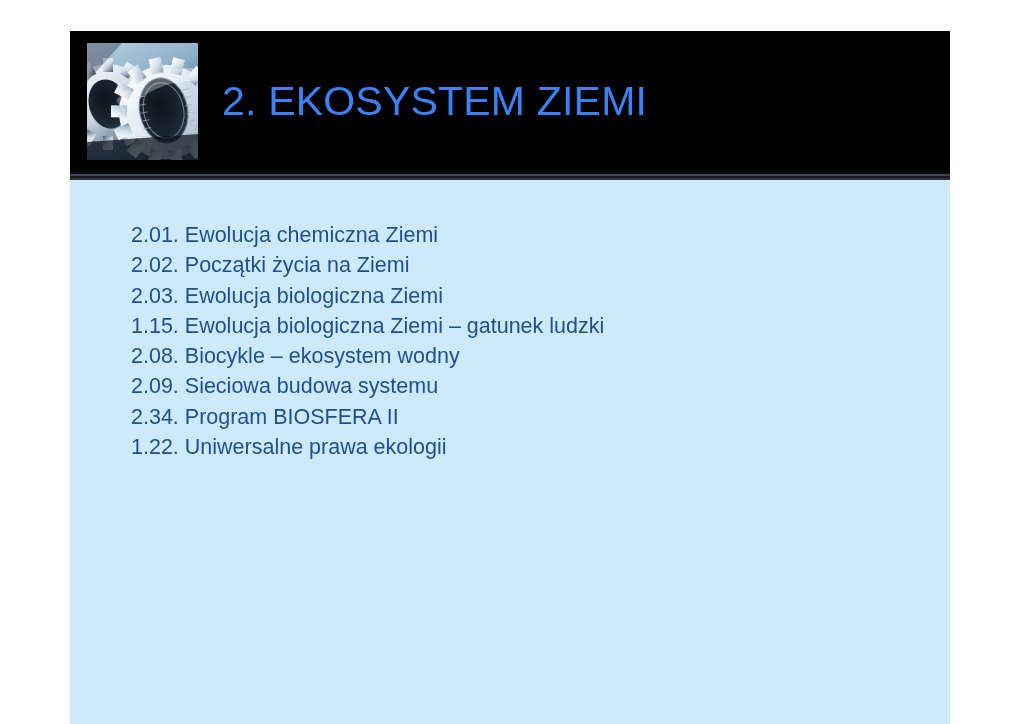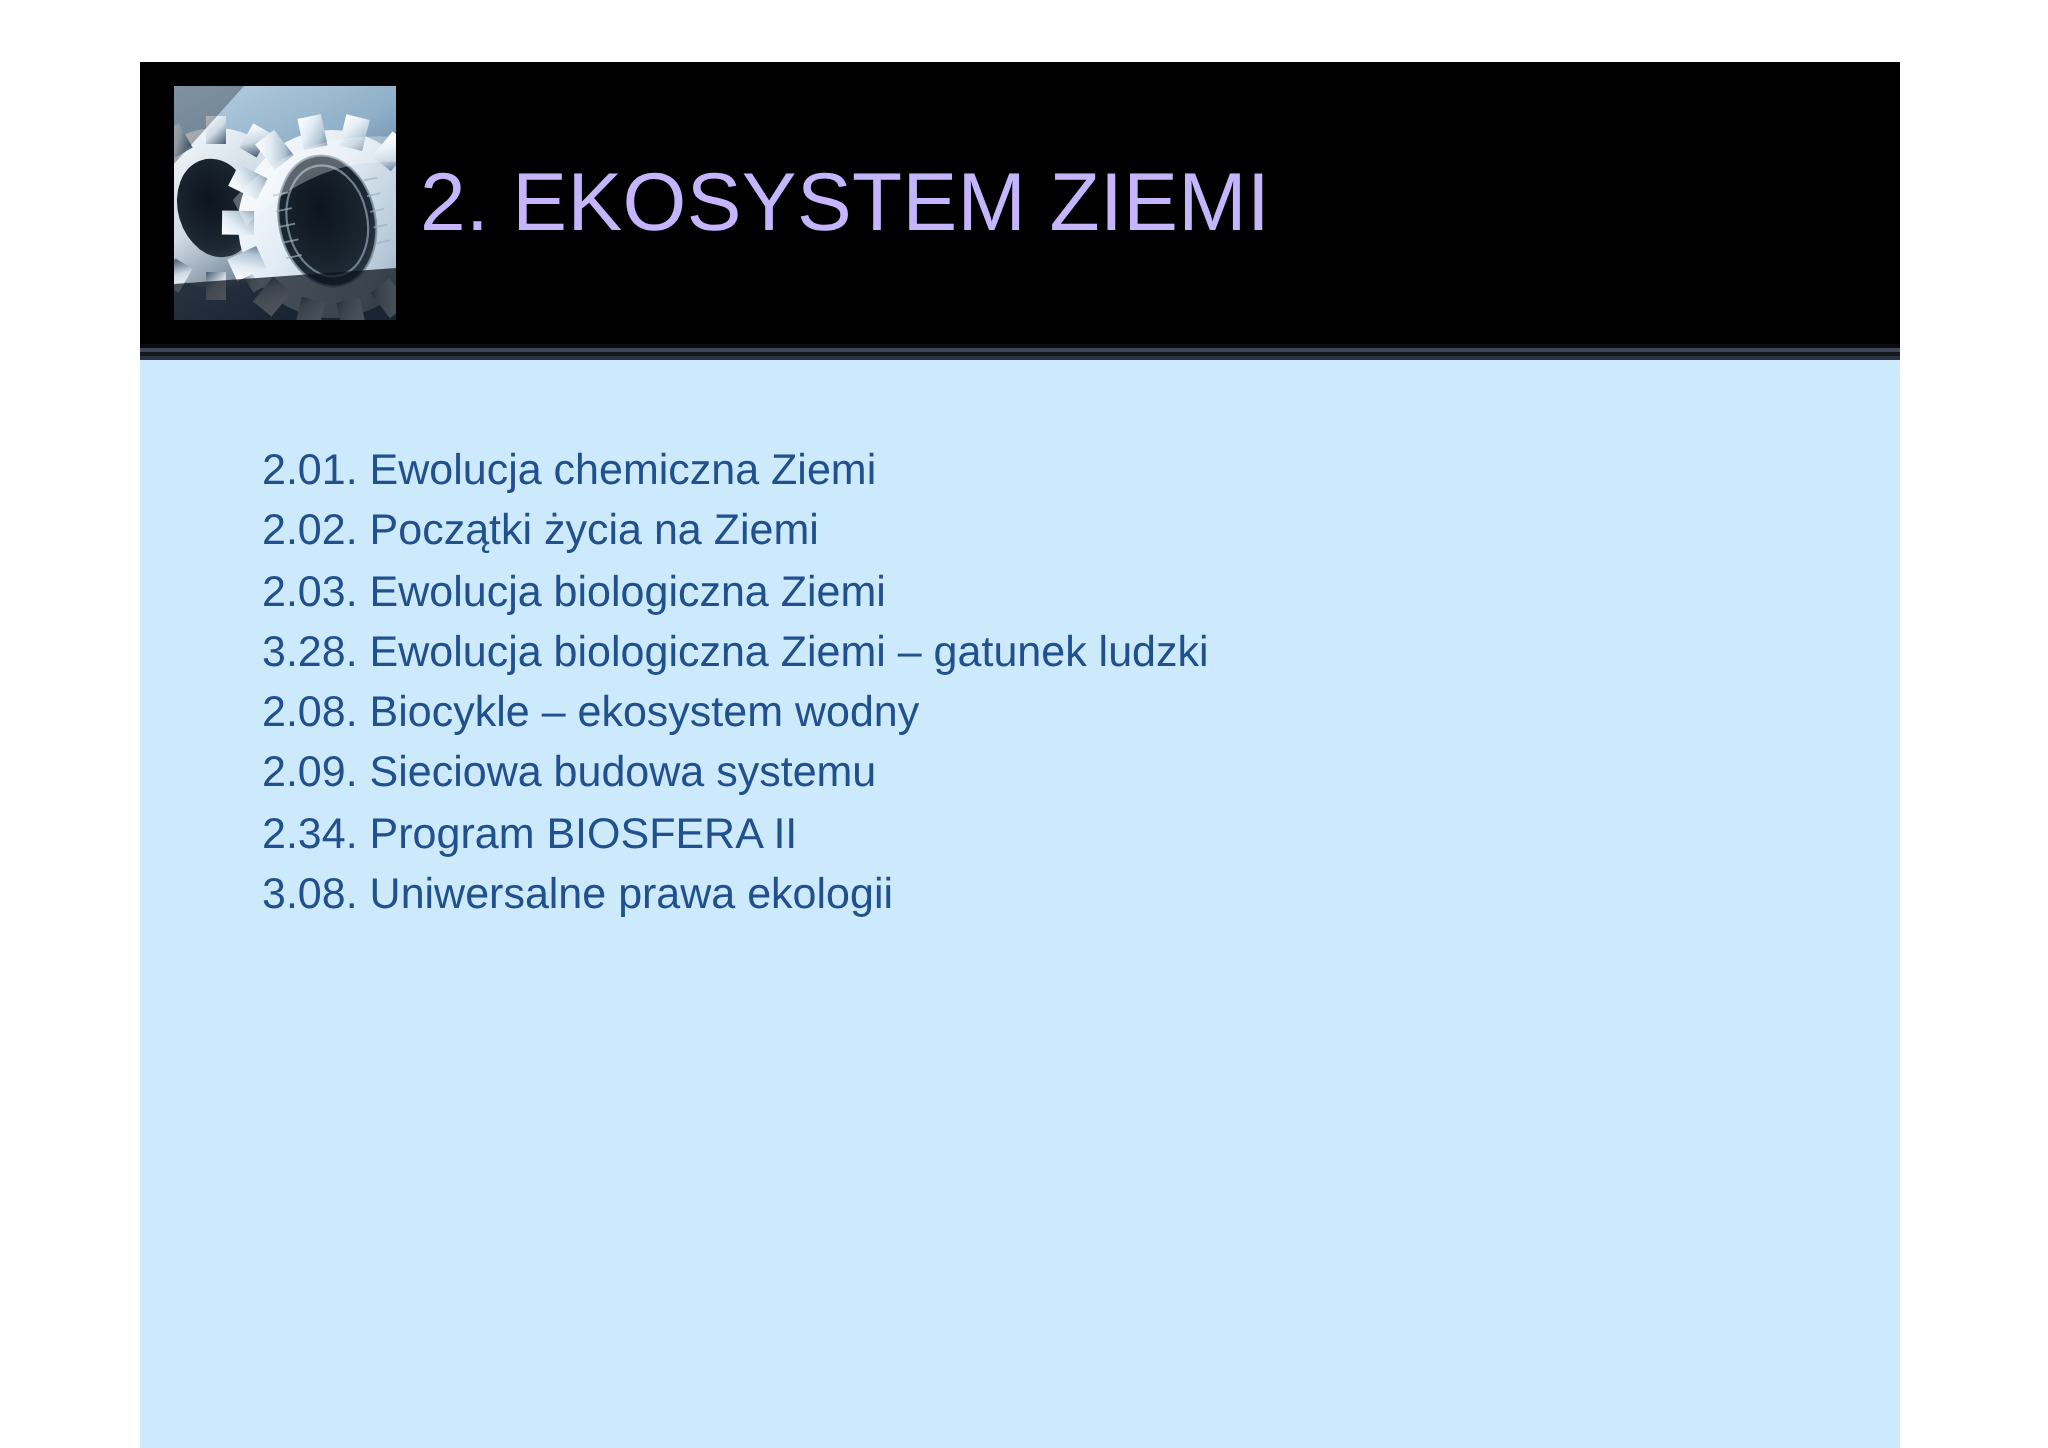--- a/index.html
+++ b/index.html
@@ -41,26 +41,26 @@
     top: 7px;
     width: 121px;
     height: 127px;
     background: #0b1520;
     overflow: hidden;
   }
   #gear-image svg { display: block; width: 121px; height: 127px; }
 
   #header-title {
     position: absolute;
-    left: 140px;
+    left: 152px;
     top: 50px;
     font-size: 41px;
     line-height: 41px;
     font-weight: normal;
-    color: #c4b5fd;
+    color: #3b82f6;
     letter-spacing: 0.2px;
     white-space: nowrap;
   }
 
   
   #divider {
     position: absolute;
     left: 70px;
     top: 172px;
     width: 880px;
@@ -229,23 +229,23 @@
   </div>
 
   <div id="divider"></div>
 
   <div id="content-panel">
 
     <ul id="toc-list">
       <li>2.01. Ewolucja chemiczna Ziemi</li>
       <li>2.02. Początki życia na Ziemi</li>
       <li>2.03. Ewolucja biologiczna Ziemi</li>
-      <li>3.28. Ewolucja biologiczna Ziemi – gatunek ludzki</li>
+      <li>1.15. Ewolucja biologiczna Ziemi – gatunek ludzki</li>
       <li>2.08. Biocykle – ekosystem wodny</li>
       <li>2.09. Sieciowa budowa systemu</li>
       <li>2.34. Program BIOSFERA II</li>
-      <li>3.08. Uniwersalne prawa ekologii</li>
+      <li>1.22. Uniwersalne prawa ekologii</li>
     </ul>
 
     <div id="page-number">1</div>
   </div>
 
 </div>
 
 </body></html>

